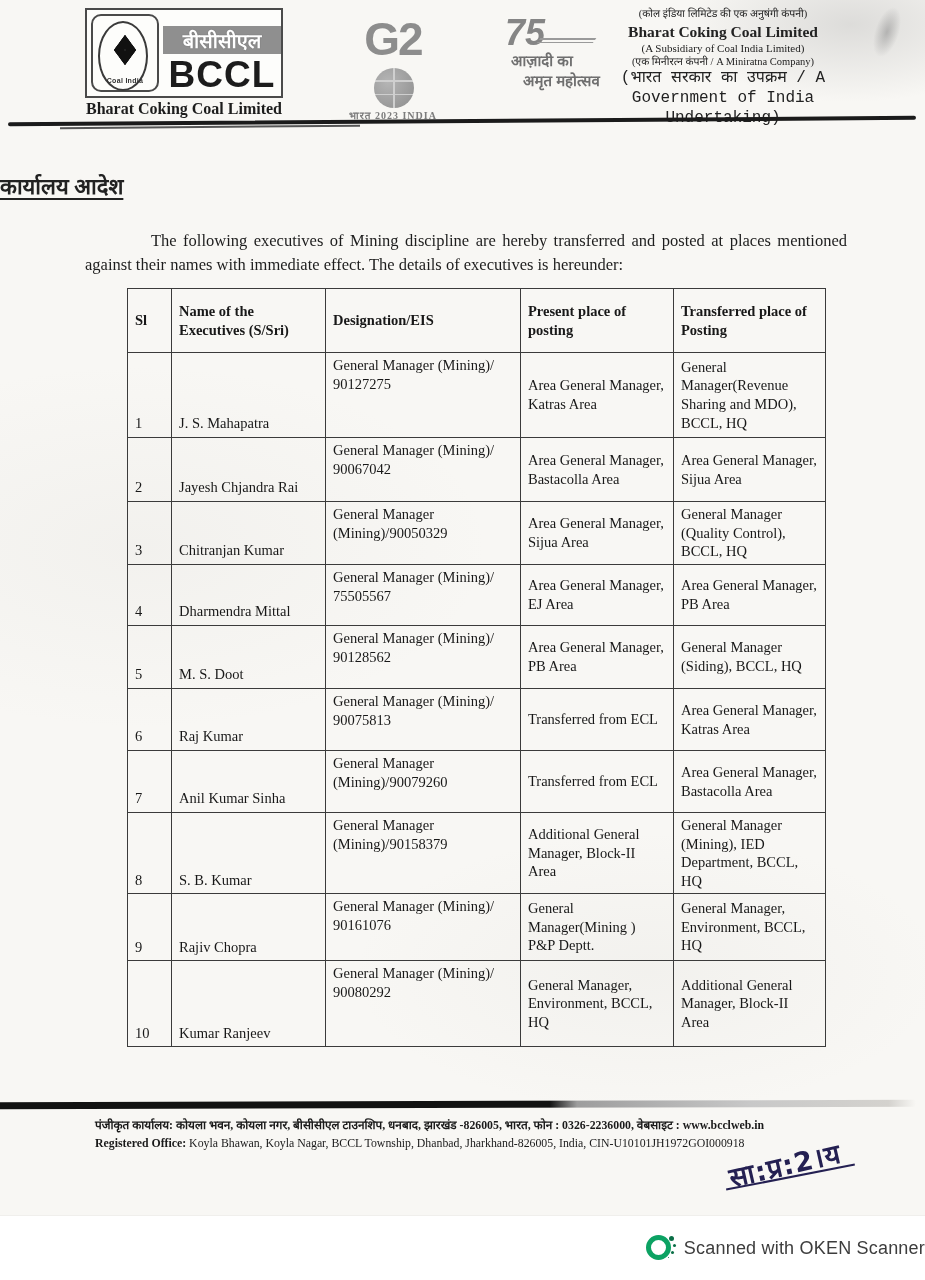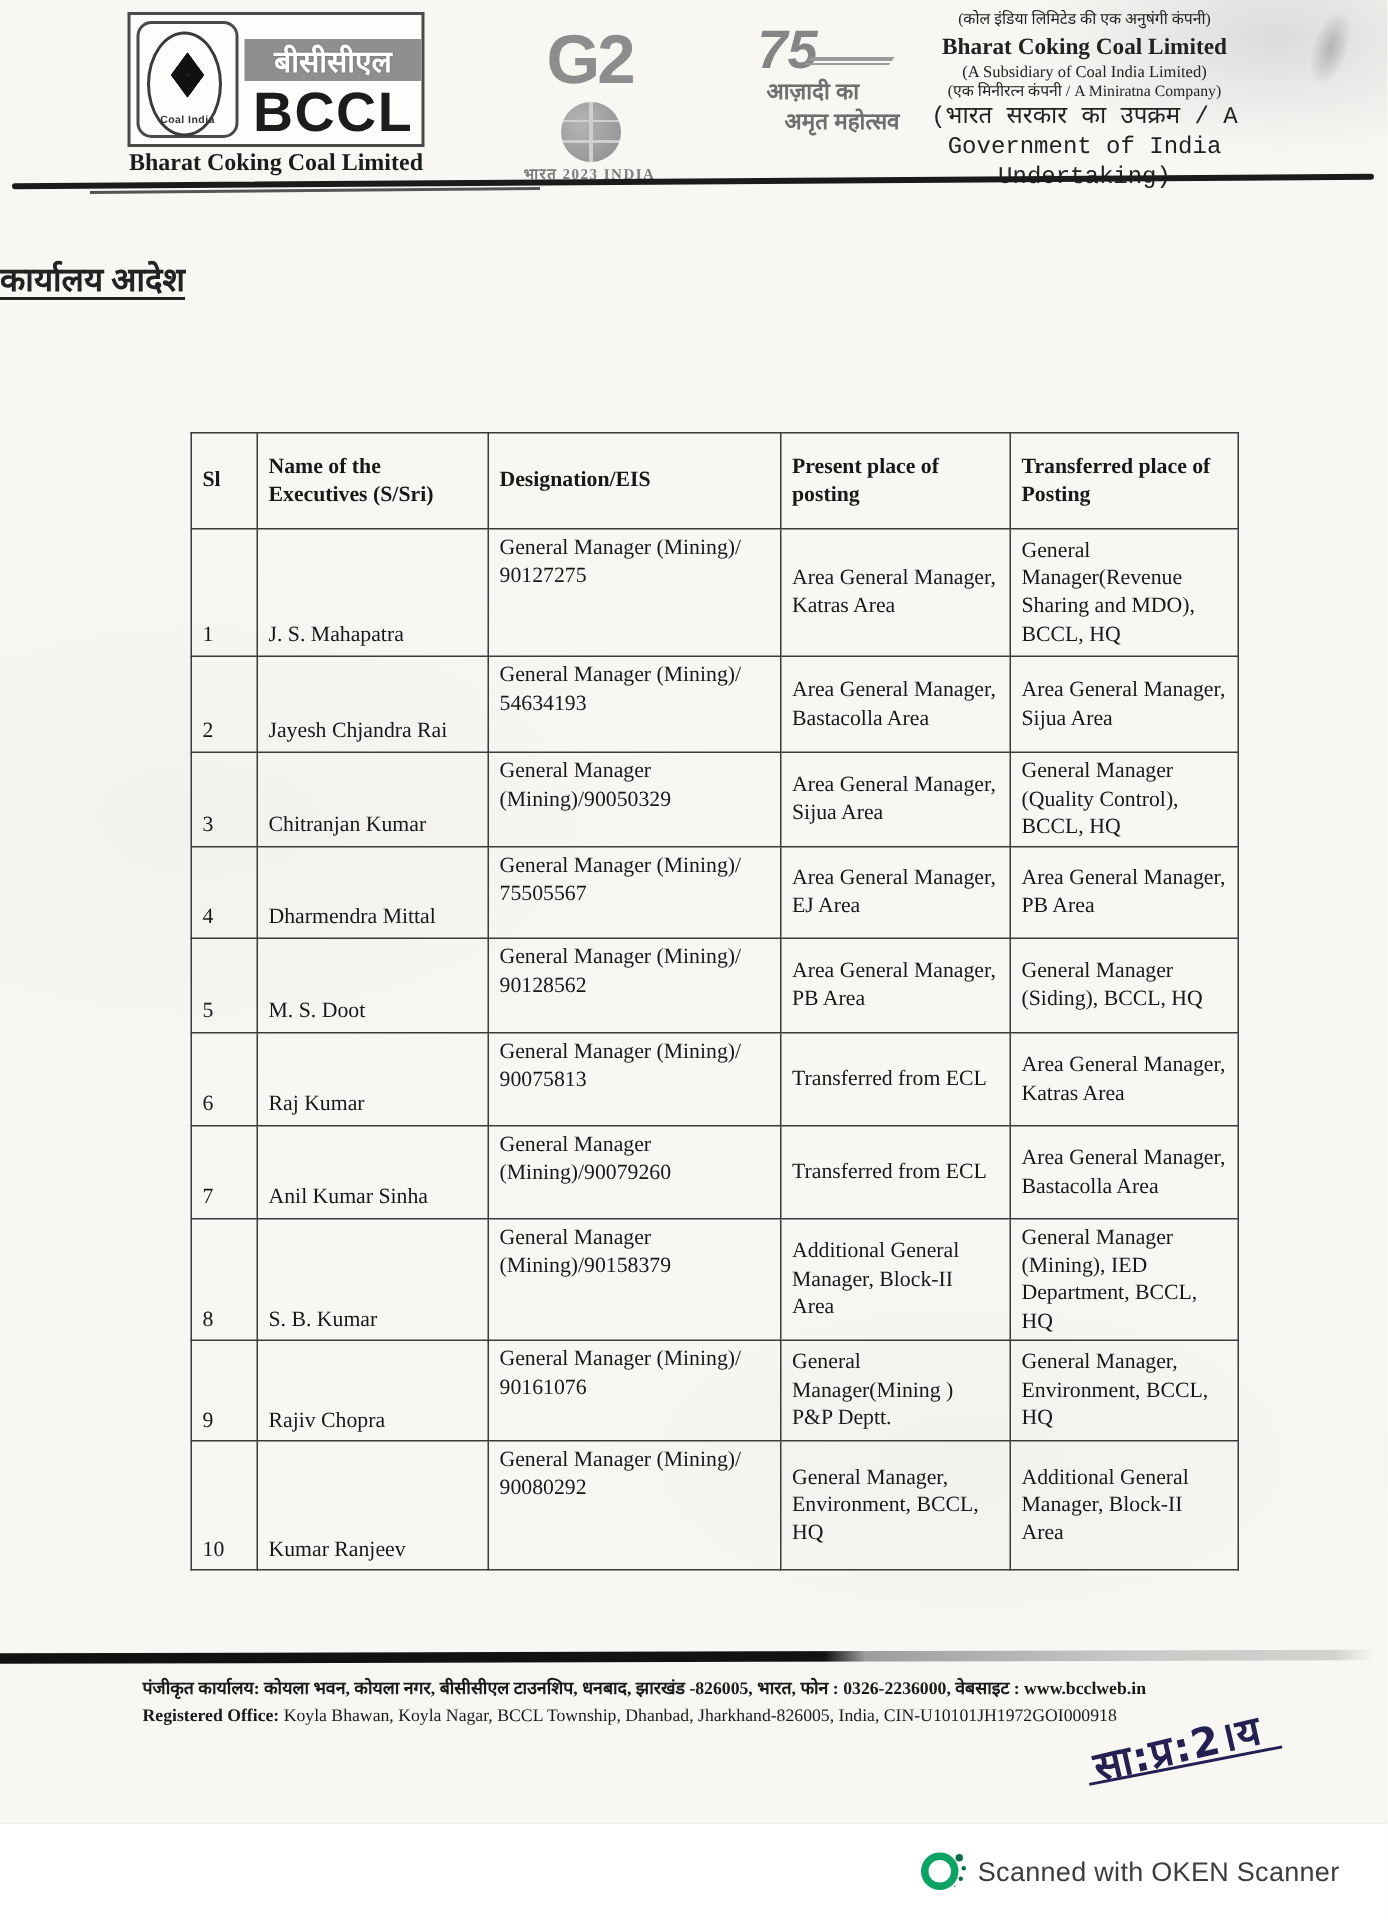--- a/index.html
+++ b/index.html
@@ -89,21 +89,21 @@
     background:linear-gradient(to right,#121212 0%,#121212 60%,#9d9d9d 63%,#c8c8c8 82%,#d4d2ce 97%,transparent 100%);
     border-radius:0 3px 3px 0;}
   .footer-lines{position:absolute;top:1116px;left:95px;width:760px;font-size:11.8px;line-height:1.55;color:#1a1a1a;}
   .foot-hi{font-weight:bold;}
   .foot-en .lbl{font-weight:bold;}
   .handwritten{position:absolute;top:1146px;left:728px;font-size:27px;font-weight:bold;color:#242052;
     transform:rotate(-13deg);font-family:"DejaVu Sans",sans-serif;letter-spacing:1px;}
   .handwritten::after{content:"";position:absolute;left:-6px;bottom:4px;width:115%;height:2px;background:#242052;transform:rotate(2deg);}
   
   .scanner-bar{position:absolute;top:1215px;left:0;width:925px;height:65px;background:#ffffff;border-top:1px solid #f0efec;
-    display:flex;align-items:center;justify-content:flex-end;padding-right:32px;box-sizing:border-box;
+    display:flex;align-items:center;justify-content:flex-end;box-sizing:border-box;
     font-family:"Liberation Sans","DejaVu Sans",sans-serif;}
   .oken-logo{position:relative;width:26px;height:26px;margin-right:12px;}
   .oken-ring{position:absolute;left:0;top:0;width:15px;height:15px;border:5.5px solid #0ca263;border-radius:50%;}
   .oken-dots{position:absolute;right:-2px;top:1px;width:5px;height:5px;border-radius:50%;background:#0b6e46;
     box-shadow:3px 7px 0 -1px #0b6e46, 1px 14px 0 -1px #0b6e46, -3px 19px 0 -2px #0b6e46;}
   .scanner-label{font-size:18px;color:#3d3d3d;font-weight:normal;letter-spacing:.2px;}
 </style>
 </head>
 <body>
 
@@ -150,20 +150,21 @@
       <div class="co-gov">(भारत सरकार का उपक्रम / A Government of India Undertaking)</div>
     </div>
   </div>
 
   <div class="head-rule"></div>
   <div class="head-rule2"></div>
 
 
   <div class="doc-title"><span>कार्यालय आदेश</span></div>
 
+  <p class="body-par">The following executives of Mining discipline are hereby transferred and posted at places mentioned against their names with immediate effect. The details of executives is hereunder:</p>
 
   <table class="order-table">
     <colgroup>
         <col class="c1">
         <col class="c2">
         <col class="c3">
         <col class="c4">
         <col class="c5">
       </colgroup>
     <thead>
@@ -180,21 +181,21 @@
       <td class="c-sl">1</td>
       <td class="c-name">J. S. Mahapatra</td>
       <td class="c-desig">General Manager (Mining)/ 90127275</td>
       <td class="c-present">Area General Manager, Katras Area</td>
       <td class="c-transferred">General Manager(Revenue Sharing and MDO), BCCL, HQ</td>
     </tr>
 
     <tr>
       <td class="c-sl">2</td>
       <td class="c-name">Jayesh Chjandra Rai</td>
-      <td class="c-desig">General Manager (Mining)/ 54634193</td>
+      <td class="c-desig">General Manager (Mining)/ 90067042</td>
       <td class="c-present">Area General Manager, Bastacolla Area</td>
       <td class="c-transferred">Area General Manager, Sijua Area</td>
     </tr>
 
     <tr>
       <td class="c-sl">3</td>
       <td class="c-name">Chitranjan Kumar</td>
       <td class="c-desig">General Manager (Mining)/90050329</td>
       <td class="c-present">Area General Manager, Sijua Area</td>
       <td class="c-transferred">General Manager (Quality Control), BCCL, HQ</td>

